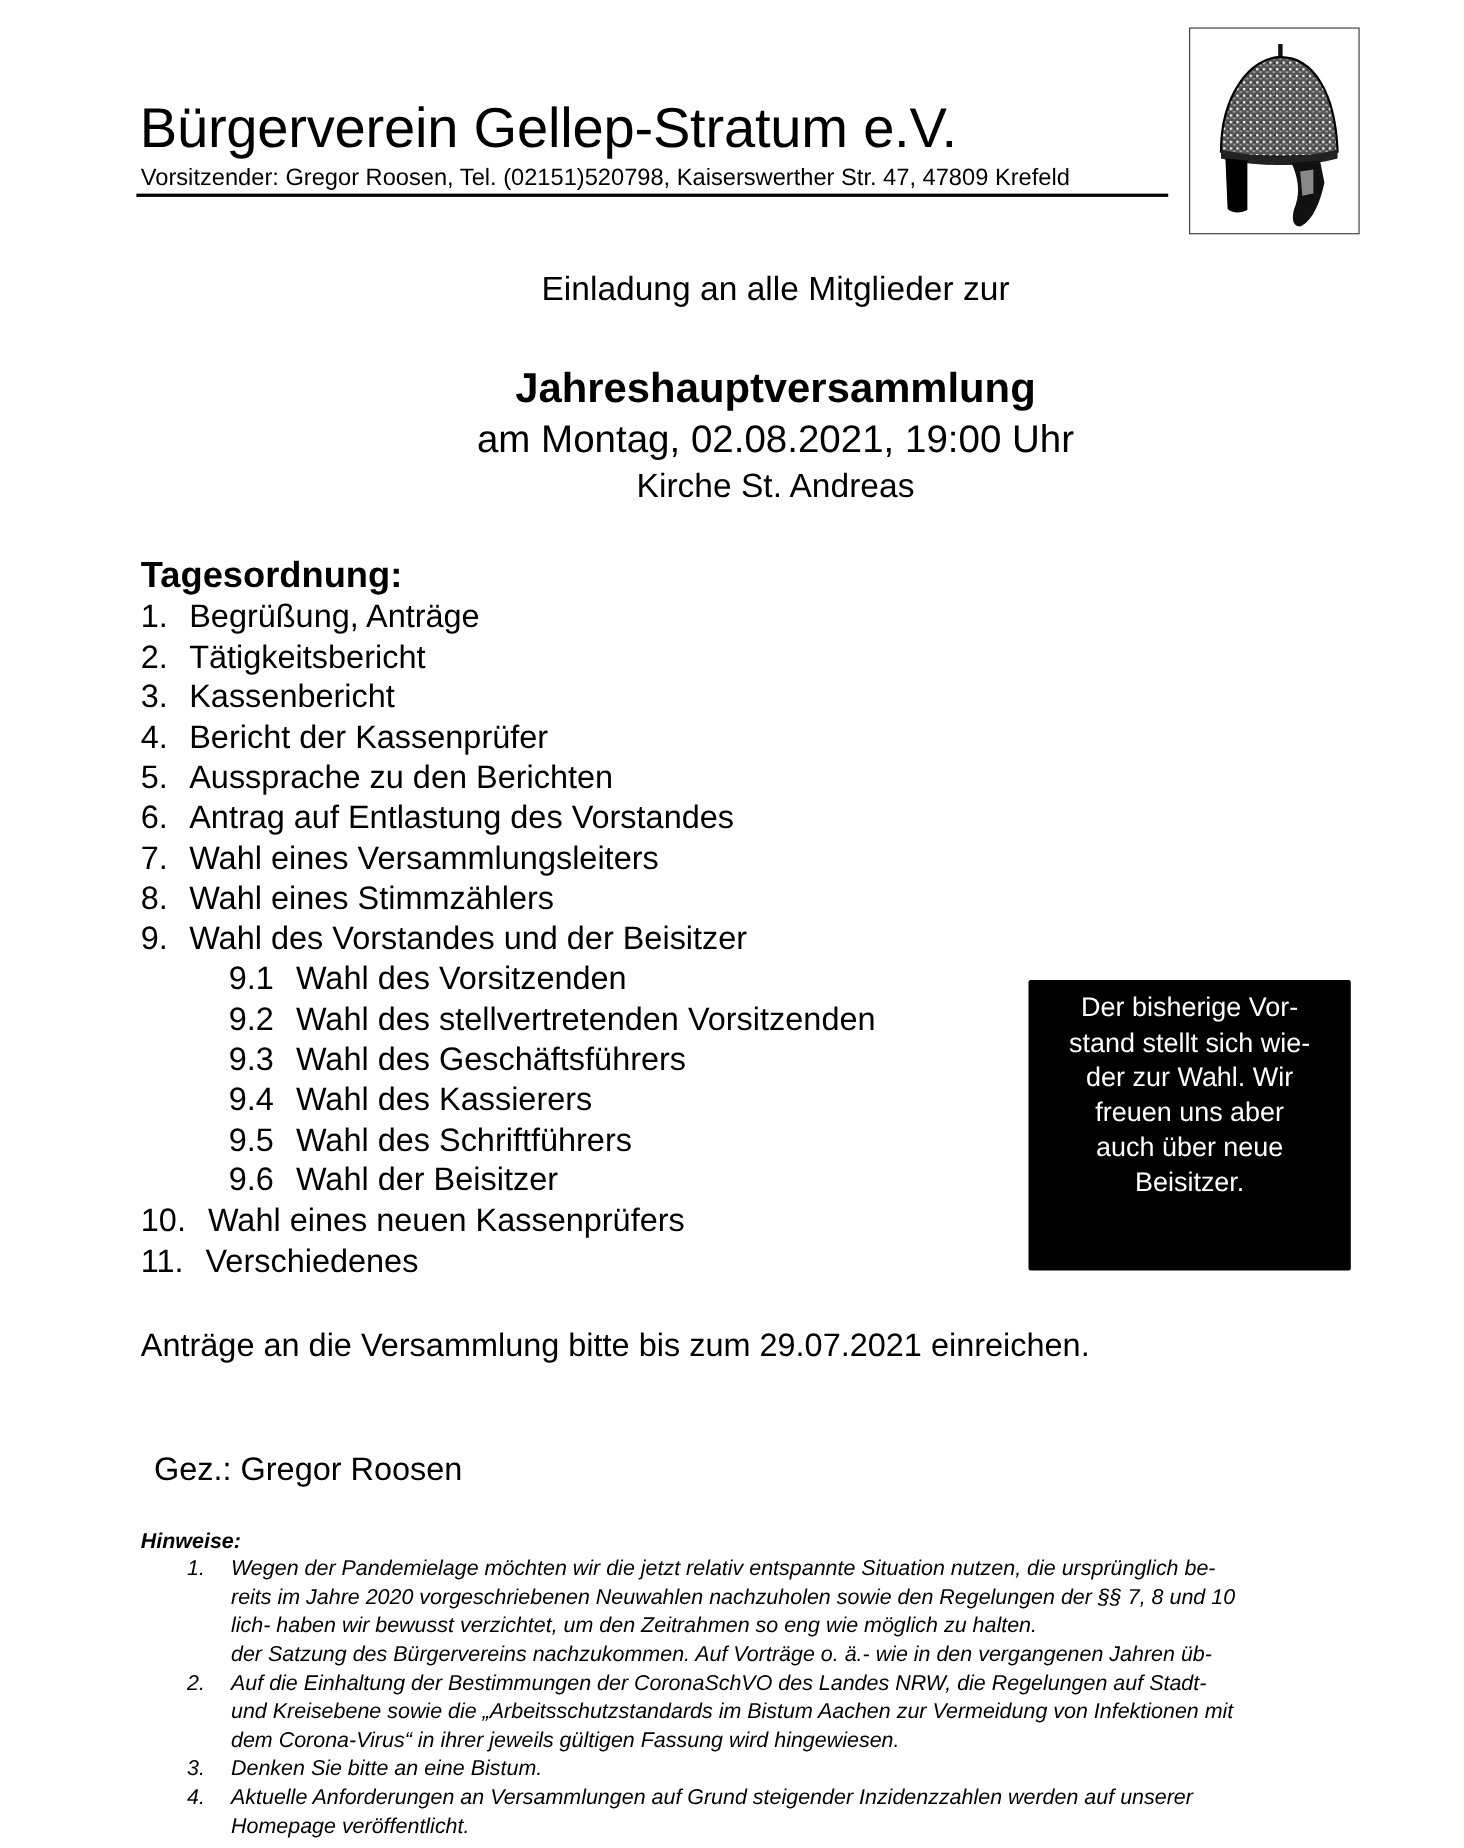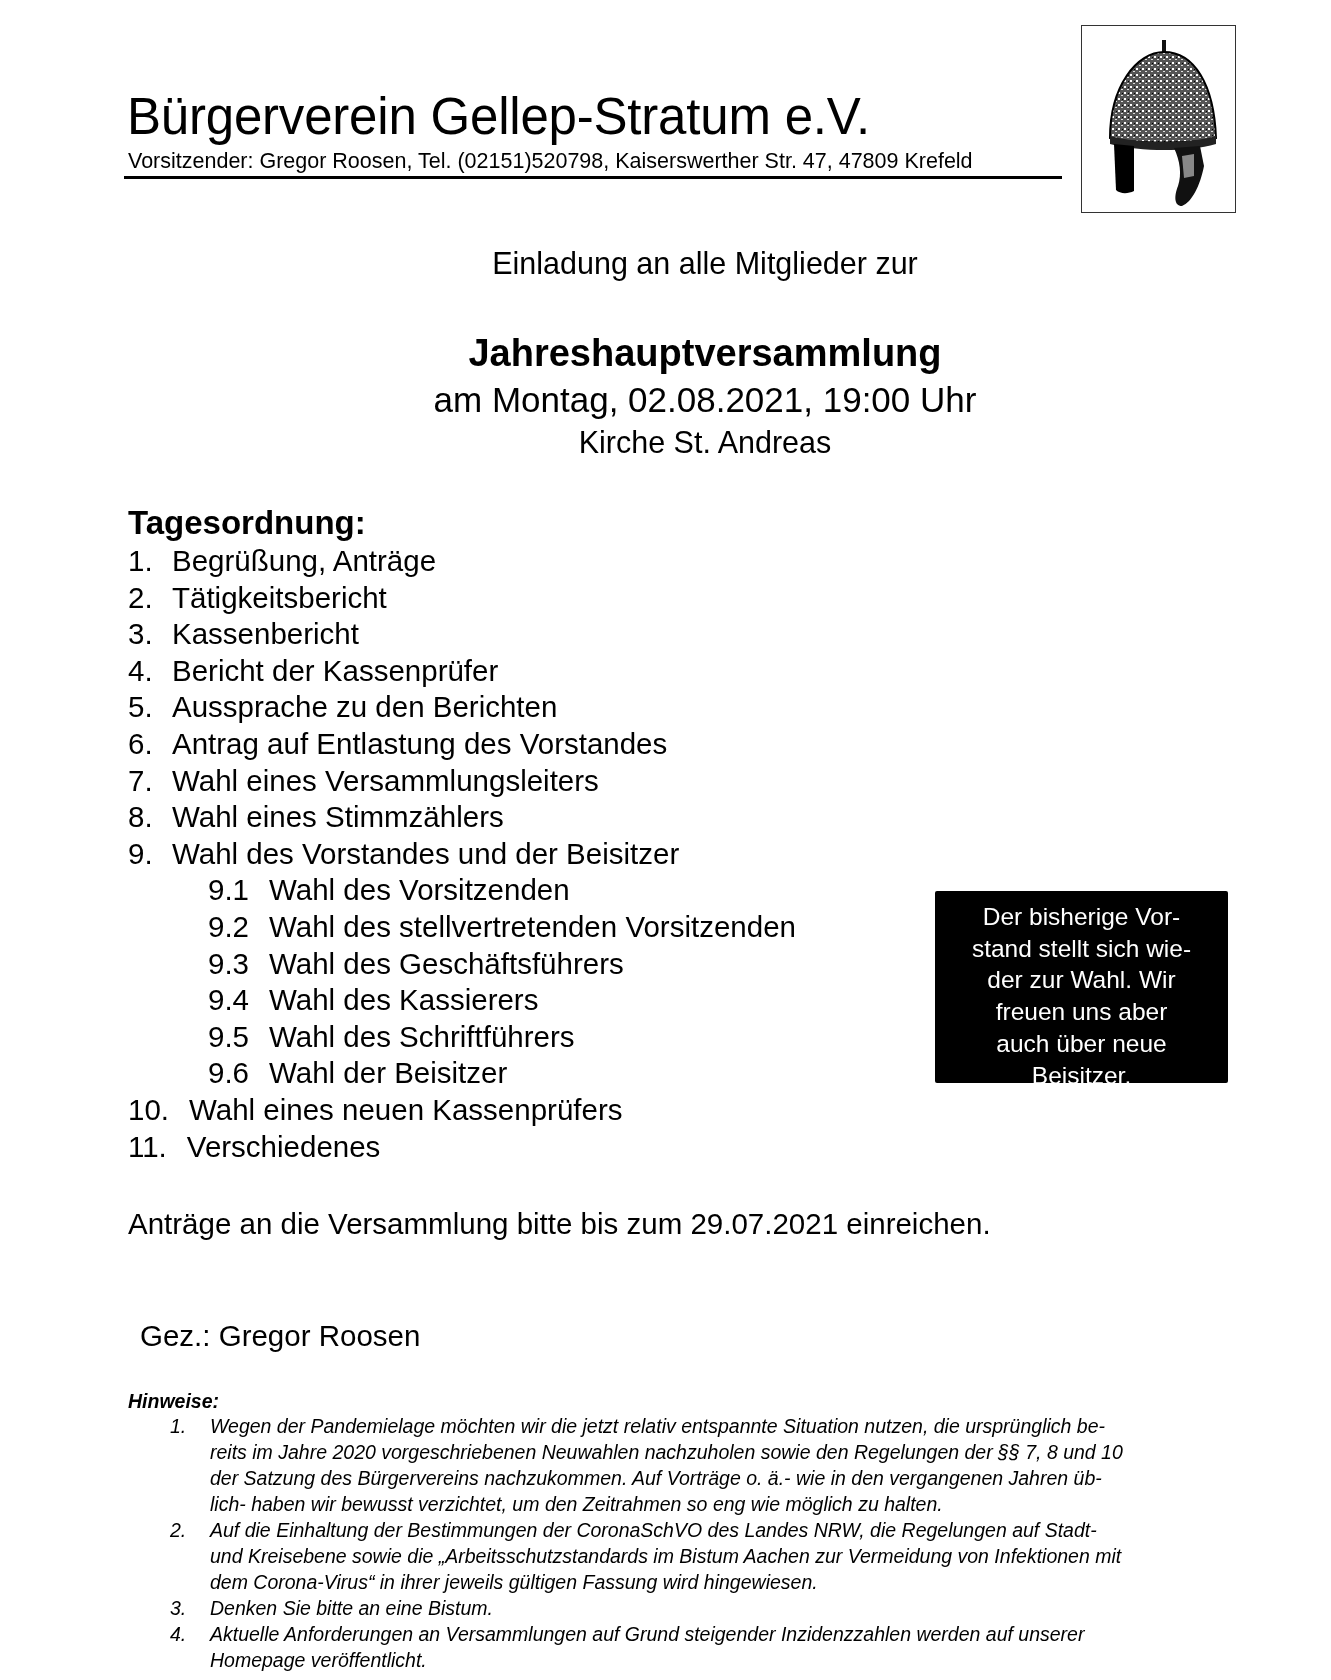--- a/index.html
+++ b/index.html
@@ -33,21 +33,21 @@
     
     #agenda-heading { left: 128px; top: 503px; font-size: 33px; line-height: 40px; font-weight: bold; }
     #agenda-list { position: absolute; left: 128px; top: 543px; margin: 0; padding: 0; list-style: none; }
     #agenda-list li { position: relative; height: 36.6px; line-height: 36.6px; font-size: 29.5px; white-space: nowrap; }
     #agenda-list .num { display: inline-block; width: 44px; }
     #agenda-list .num.wide { width: auto; margin-right: 20px; }
     #agenda-list li.sub { padding-left: 80px; }
 
     
     #callout {
-      position: absolute; left: 935px; top: 891px; width: 293px; height: 192px;
+      position: absolute; left: 935px; top: 891px; width: 293px; height: 264px;
       background: #000; border-radius: 2px; color: #fff; text-align: center;
       box-sizing: border-box; padding-top: 10px;
     }
     #callout div { font-size: 24.5px; line-height: 31.7px; white-space: nowrap; }
 
     
     #deadline { left: 128px; top: 1206px; font-size: 29.5px; line-height: 36px; }
     #signature { left: 140px; top: 1318px; font-size: 29.5px; line-height: 36px; }
 
     
@@ -127,22 +127,22 @@
 
 <div class="abs" id="deadline">Anträge an die Versammlung bitte bis zum 29.07.2021 einreichen.</div>
 <div class="abs" id="signature">Gez.: Gregor Roosen</div>
 
 <div class="abs" id="notes-heading">Hinweise:</div>
 <ol id="notes-list">
   <li>
     <span class="num">1.</span>
     <span class="line">Wegen der Pandemielage möchten wir die jetzt relativ entspannte Situation nutzen, die ursprünglich be-</span>
     <span class="line">reits im Jahre 2020 vorgeschriebenen Neuwahlen nachzuholen sowie den Regelungen der §§ 7, 8 und 10</span>
+    <span class="line">lich- haben wir bewusst verzichtet, um den Zeitrahmen so eng wie möglich zu halten.</span>
     <span class="line">der Satzung des Bürgervereins nachzukommen. Auf Vorträge o. ä.- wie in den vergangenen Jahren üb-</span>
-    <span class="line">lich- haben wir bewusst verzichtet, um den Zeitrahmen so eng wie möglich zu halten.</span>
   </li>
   <li>
     <span class="num">2.</span>
     <span class="line">Auf die Einhaltung der Bestimmungen der CoronaSchVO des Landes NRW, die Regelungen auf Stadt-</span>
     <span class="line">und Kreisebene sowie die „Arbeitsschutzstandards im Bistum Aachen zur Vermeidung von Infektionen mit</span>
     <span class="line">dem Corona-Virus“ in ihrer jeweils gültigen Fassung wird hingewiesen.</span>
   </li>
   <li>
     <span class="num">3.</span>
     <span class="line">Denken Sie bitte an eine Bistum.</span>

